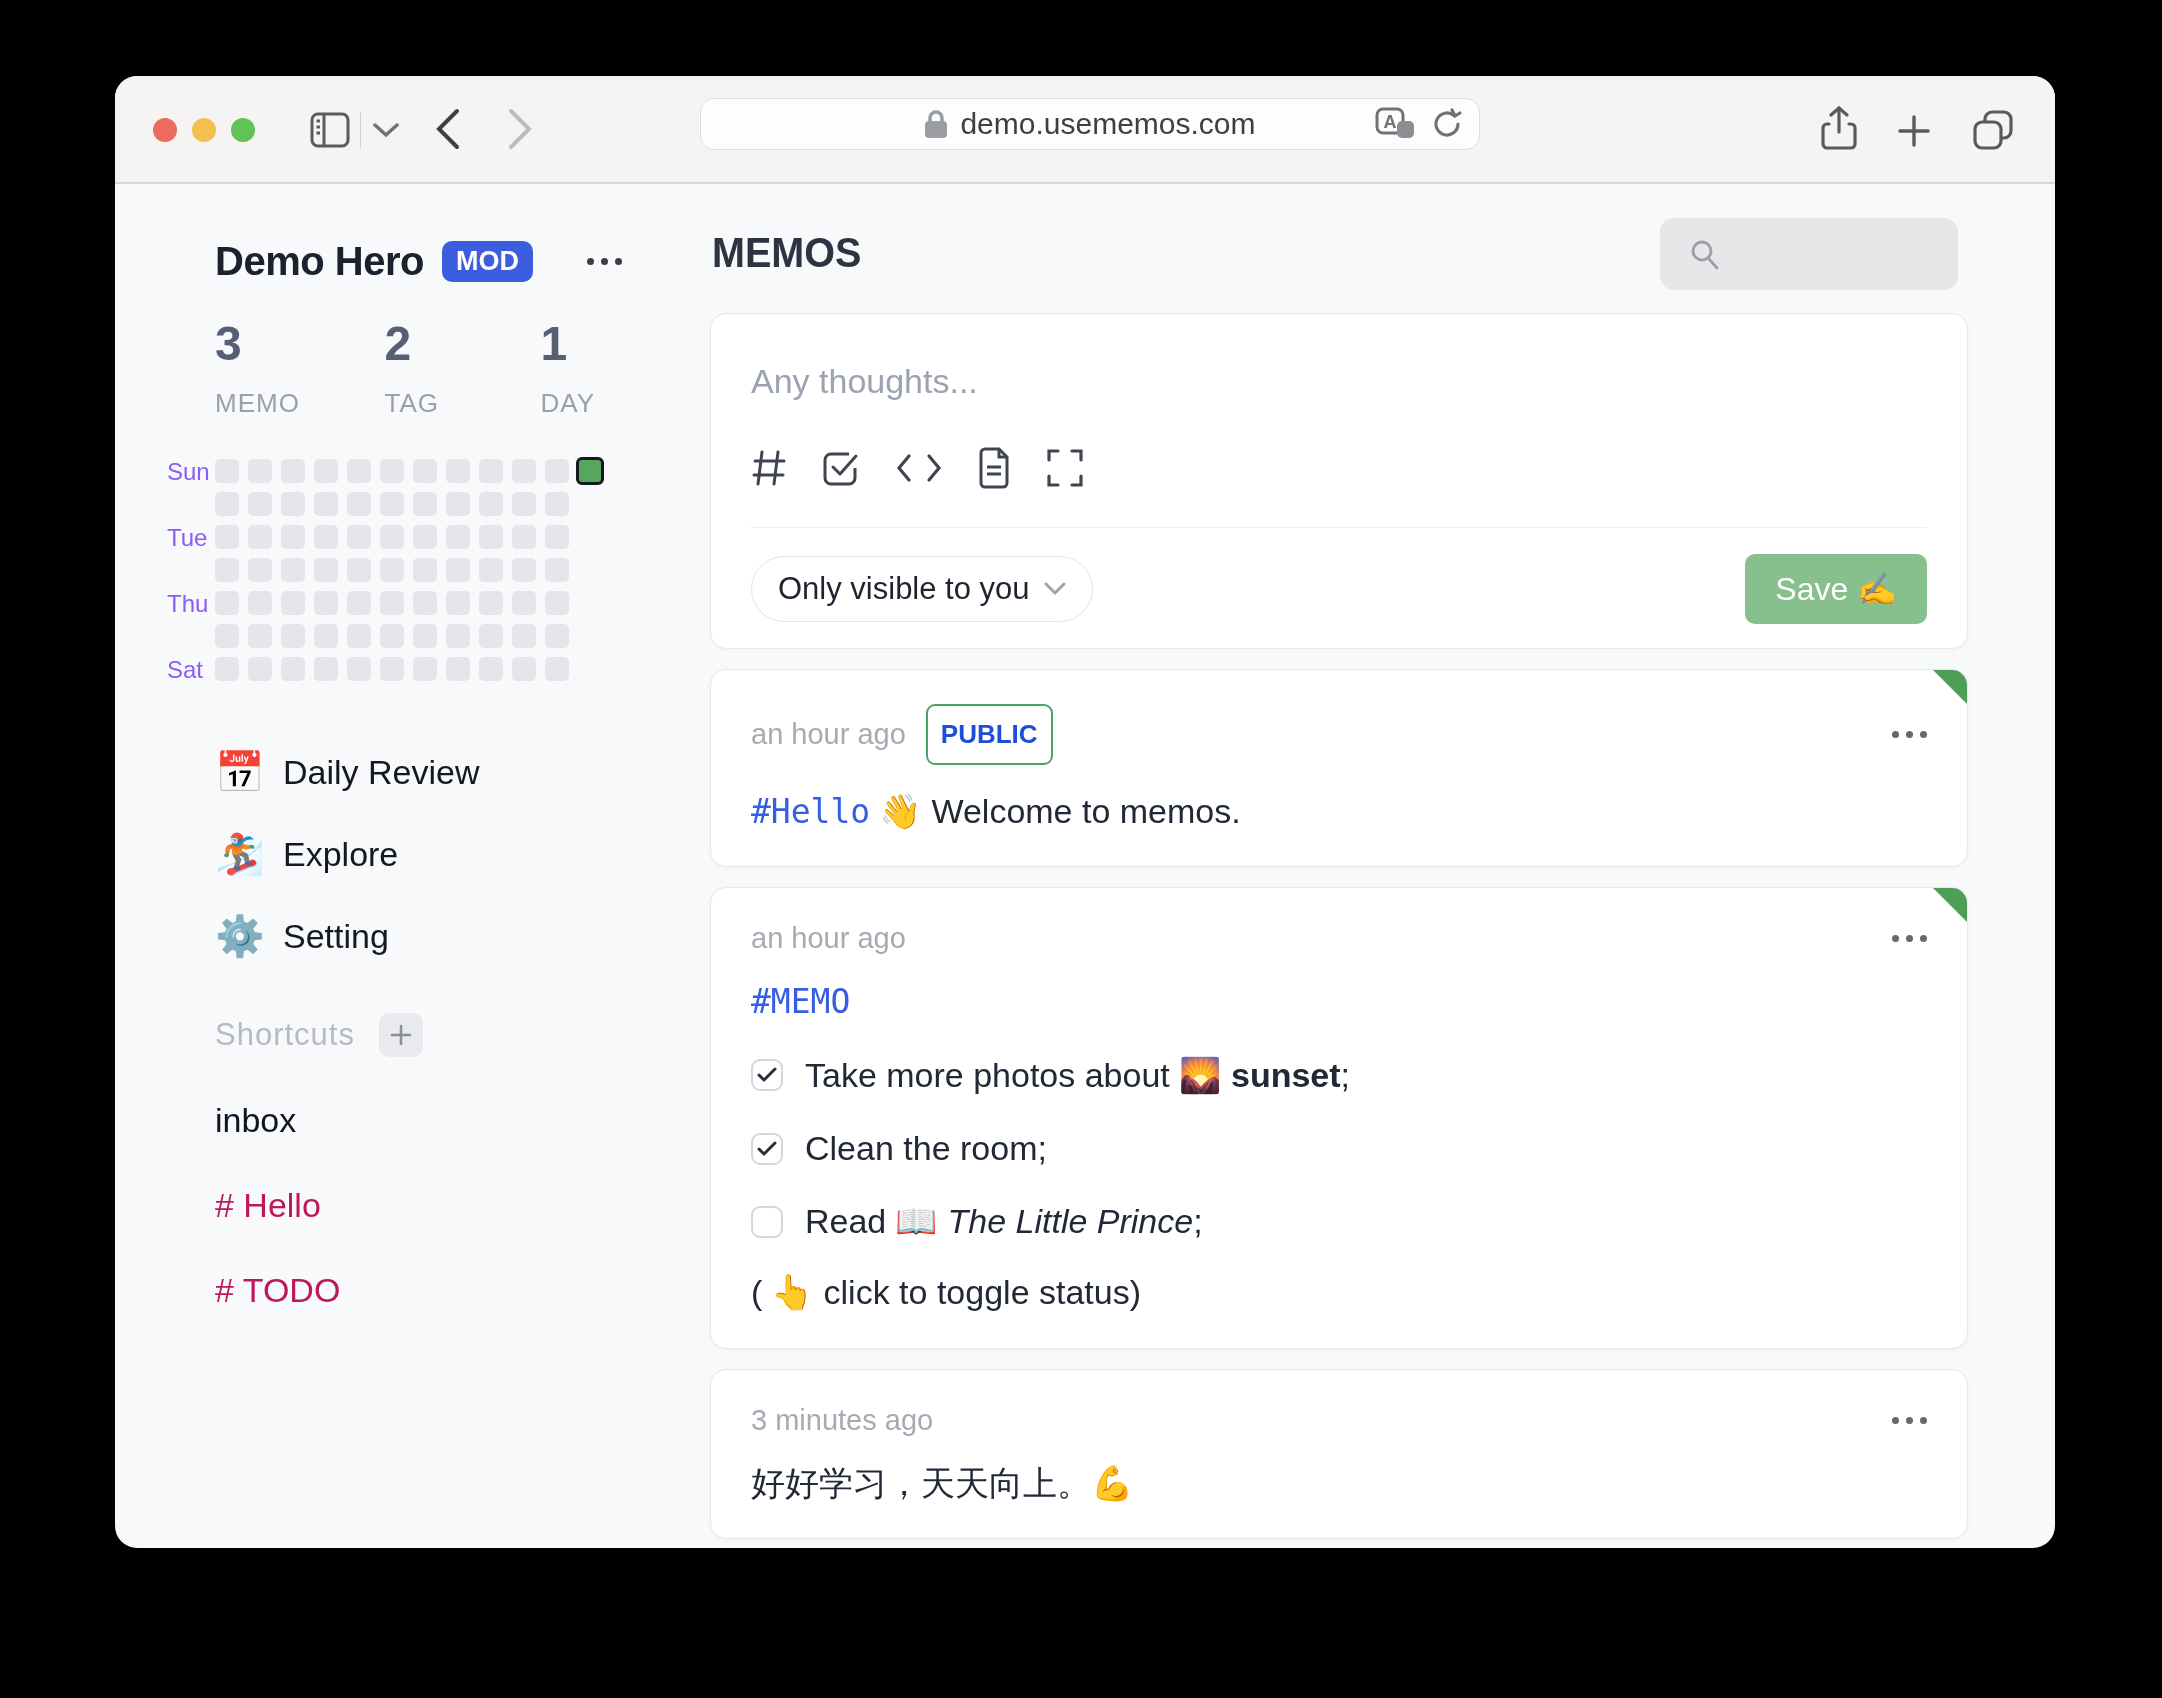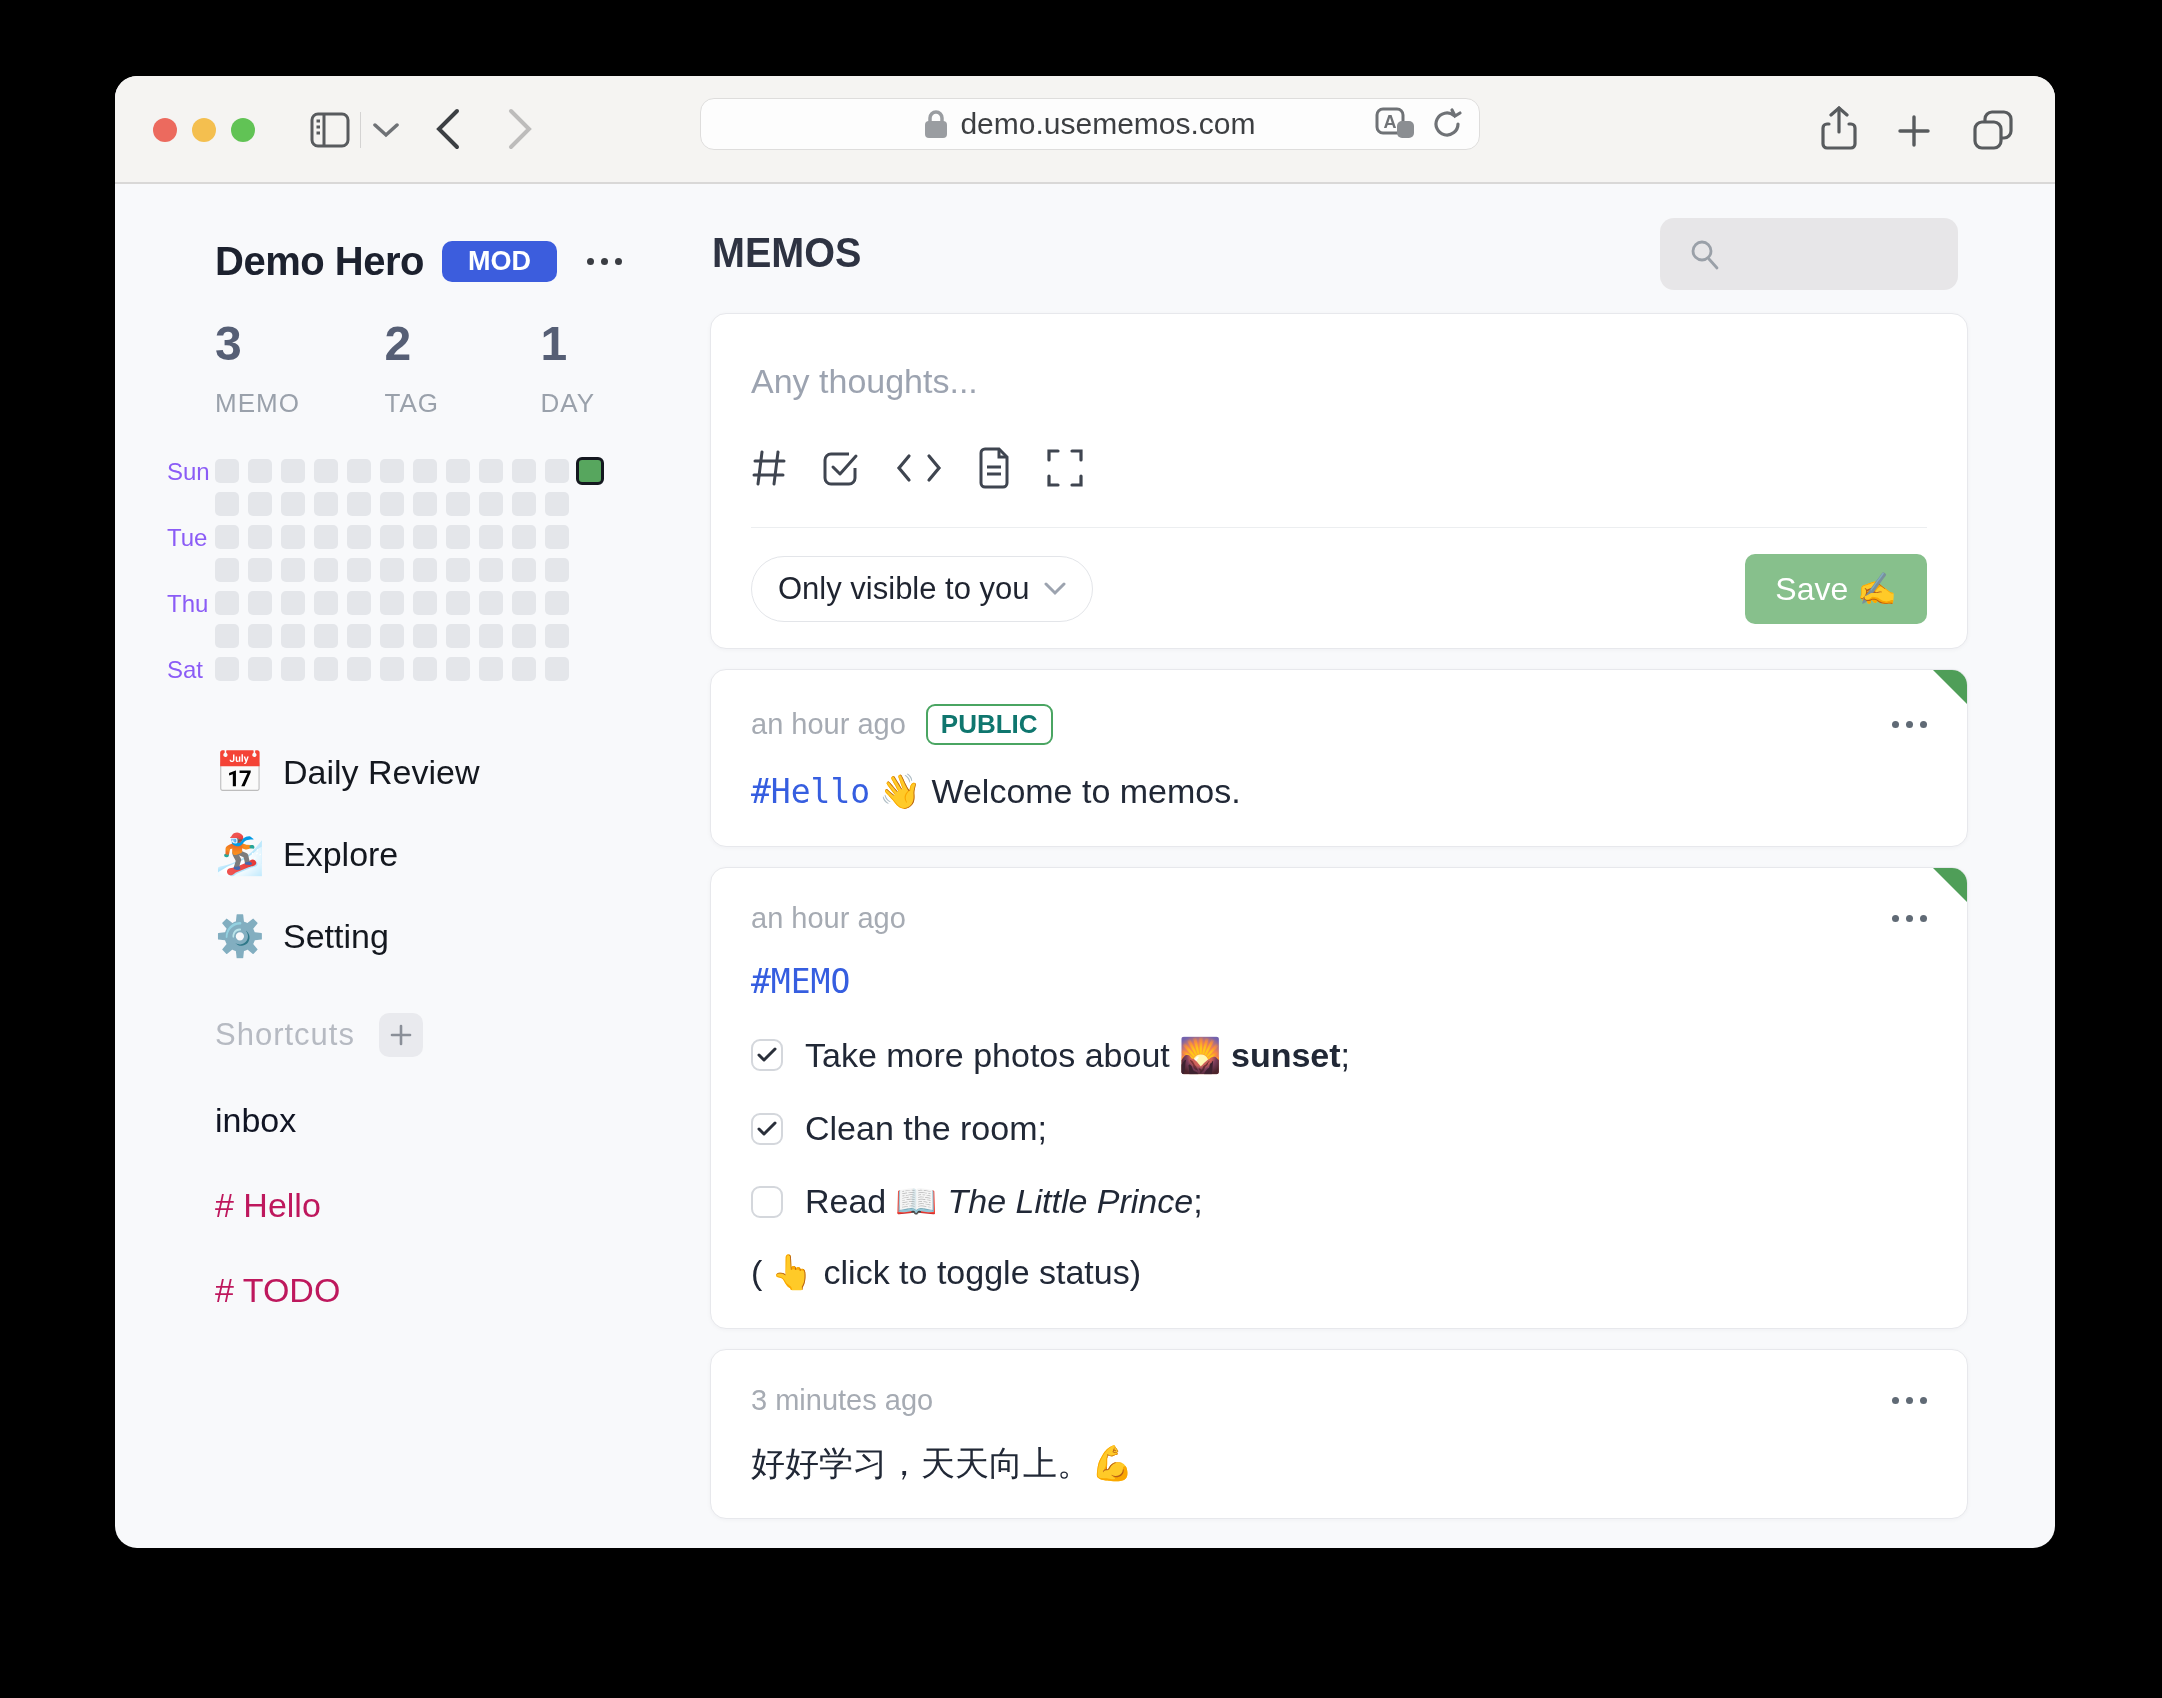--- a/index.html
+++ b/index.html
@@ -26,21 +26,21 @@
   .url-right { position:absolute; right:16px; top:0; height:100%; display:flex; align-items:center; gap:16px; color:#6f7276; }
 
   
   .content { position:absolute; left:0; top:110px; right:0; bottom:0; display:flex; }
   .sidebar { width:595px; padding:53px 0 0 52px; flex-shrink:0; }
   .sb-inner { margin-left:48px; }
 
   .user-row { display:flex; align-items:center; padding-right:88px; }
   .user-name { font-size:40px; font-weight:700; color:#1c212e; letter-spacing:-0.5px; }
   .mod-badge { margin-left:18px; background:#3c5ddd; color:#fff; font-size:27px; font-weight:700;
-               padding:5px 26px; border-radius:10px; }
+               padding:5px 14px; border-radius:10px; }
   .dots { margin-left:auto; display:flex; gap:7px; }
   .dots i { width:7px; height:7px; border-radius:50%; background:#3a3d42; }
   .memo-dots i { background:#606a75; }
 
   .stats { display:flex; margin-top:36px; }
   .stat { width:187px; }
   .stat:nth-child(2){ width:172px; }
   .stat-value { font-size:48px; font-weight:700; color:#565f75; line-height:1; }
   .stat-label { font-size:26px; color:#9aa1ab; margin-top:20px; letter-spacing:1px; }
 
@@ -80,22 +80,22 @@
   .editor-divider { height:1px; background:#eceef0; margin-top:38px; }
   .editor-bottom { display:flex; align-items:center; margin-top:26px; }
   .visibility-pill { display:flex; align-items:center; gap:14px; border:1px solid #e3e5e9; border-radius:999px;
                      padding:14px 26px; font-size:31px; color:#1f2430; background:#fff; }
   .save-btn { margin-left:auto; background:#87c08c; color:#fff; font-size:32px; border:none;
               border-radius:10px; padding:16px 30px; font-family:inherit; }
 
   .memo { margin-top:20px; padding:34px 40px 30px 40px; }
   .memo-head { display:flex; align-items:center; }
   .memo-time { font-size:29px; color:#a6abb3; }
-  .public-badge { margin-left:20px; font-size:26px; color:#0f766e; border:2px solid #4aa562;
-                  border-radius:9px; padding:3px 13px; font-weight:600; }
+  .public-badge { margin-left:20px; font-size:26px; color:#1d4ed8; border:2px solid #4aa562;
+                  border-radius:9px; padding:13px 13px; font-weight:600; }
   .memo-head .dots { margin-left:auto; }
   .memo-body { margin-top:22px; font-size:34px; color:#212836; line-height:1.45; }
   .mono-tag { font-family:"DejaVu Sans Mono",monospace; color:#365ee0; font-size:33px; }
   .ribbon { position:absolute; top:0; right:0; width:0; height:0;
             border-top:34px solid #4f9e58; border-left:34px solid transparent; }
 
   .check-row { display:flex; align-items:center; gap:22px; margin-top:24px; }
   .checkbox { width:32px; height:32px; border:2px solid #d4d7dc; border-radius:9px; background:#fff;
               display:flex; align-items:center; justify-content:center; flex-shrink:0; }
   .checkbox svg { display:none; }

